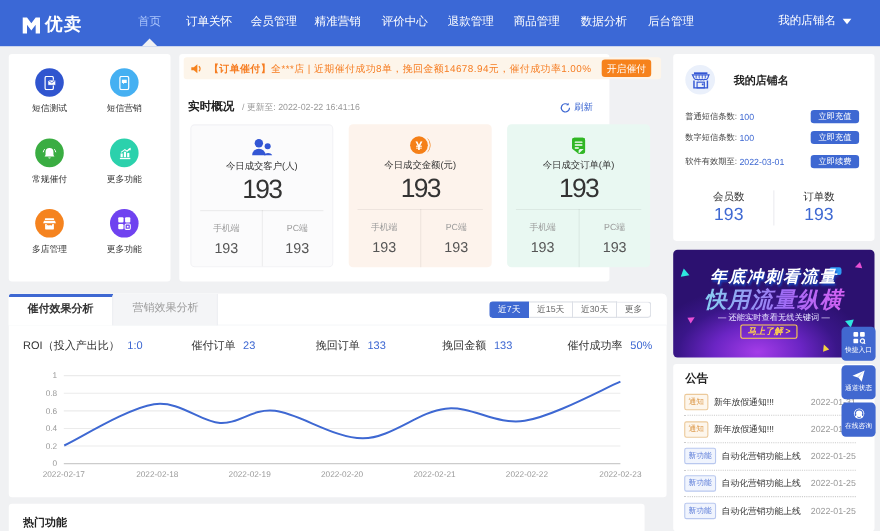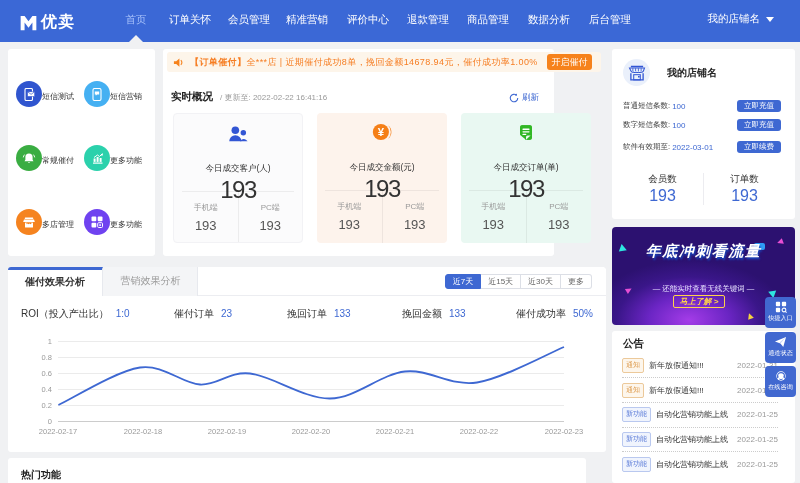--- a/index.html
+++ b/index.html
@@ -11,34 +11,34 @@
 .logo-txt{color:#fff;font-size:16px;font-weight:bold;letter-spacing:1px;margin-left:4px}
 .menu{position:absolute;left:0;top:0;width:800px;height:42px;font-size:10.5px;color:#fff}
 .menu span{position:absolute;top:13px;transform:translateX(-50%);white-space:nowrap}
 .menu .act{color:#a9c3fb}
 .menu i{position:absolute;left:129px;top:35px;border:7px solid transparent;border-bottom:7px solid #f0f1f3;border-top:none}
 .shopname{position:absolute;right:26px;top:0;height:38px;display:flex;align-items:center;color:#fff;font-size:10.5px}
 .caret{width:0;height:0;border:4px solid transparent;border-top:5px solid #fff;margin-left:6px;margin-top:4px}
 
 .side{left:8px;top:49px;width:147px;height:207px}
 .side .grid{display:grid;grid-template-columns:68px 68px;padding-top:13px;padding-left:3px;justify-items:center}
-.side .it{display:flex;flex-direction:row;align-items:center;height:64px}
+.side .it{display:flex;flex-direction:column;align-items:center;height:64px}
 .ic{width:26px;height:26px;border-radius:50%;display:flex;align-items:center;justify-content:center}
 .side .it span{font-size:8px;margin-top:5px;color:#333}
 
 .main{left:163px;top:49px;width:391px;height:207px}
 .notice{position:absolute;left:4px;top:3px;width:434px;height:20px;background:#fdf5ea;border-radius:3px;display:flex;align-items:center;font-size:9px;letter-spacing:0.4px;color:#f67d22}
 .notice .btn-o{position:absolute;right:9px;top:2px;width:45px;height:16px;background:#f6821c;color:#fff;border-radius:3px;font-size:9px;letter-spacing:0;text-align:center;line-height:16px}
 .rt-title{position:absolute;left:8px;top:41px;display:flex;align-items:baseline}
 .rt-title b{font-size:10.5px;color:#222}
 .rt-title span{font-size:8px;color:#999;margin-left:7px}
 .refresh{position:absolute;right:15px;top:43px;font-size:8.5px;color:#3e68d2;display:flex;align-items:center}
 .stats{position:absolute;left:10px;top:64px;display:flex}
 .sc{width:130px;height:130px;border-radius:4px;margin-right:14px;text-align:center;position:relative}
-.sc .t{font-size:8.5px;color:#333;margin-top:21px}
+.sc .t{font-size:8.5px;color:#333;margin-top:4px}
 .sc .big{font-size:24px;color:#333;margin-top:1px;letter-spacing:-1.5px}
 .sc .hr{position:absolute;left:8px;right:8px;top:77px;border-top:1px solid rgba(0,0,0,0.06)}
 .sc .cols{position:absolute;left:0;right:0;top:77px;bottom:0;display:flex}
 .sc .cols>div{flex:1}
 .sc .cols>div:first-child{border-right:1px solid rgba(0,0,0,0.06)}
 .sc .sm{font-size:8px;color:#999;margin-top:11px}
 .sc .v{font-size:13px;color:#555;margin-top:5px}
 .sc1{background:#fbfbfc;border:1px solid #f2f2f5}
 .sc2{background:#fdf3ec}
 .sc3{background:#e9f8f2}
@@ -371,20 +371,21 @@
 </div>
 
 <div class="banner">
   <div class="tri" style="left:8px;top:18px;border-left:7px solid #2ee6e0;border-top:4px solid transparent;border-bottom:4px solid transparent;transform:rotate(20deg)"></div>
   <div class="tri" style="left:14px;top:60px;border-left:6px solid #e84fd4;border-top:3.5px solid transparent;border-bottom:3.5px solid transparent;transform:rotate(-30deg)"></div>
   <div class="tri" style="right:12px;top:12px;border-left:6px solid #e84fd4;border-top:3.5px solid transparent;border-bottom:3.5px solid transparent;transform:rotate(160deg)"></div>
   <div class="tri" style="right:20px;top:62px;border-left:7px solid #2ee6e0;border-top:4px solid transparent;border-bottom:4px solid transparent;transform:rotate(200deg)"></div>
   <div class="tri" style="right:42px;bottom:6px;border-left:6px solid #f5d33f;border-top:3.5px solid transparent;border-bottom:3.5px solid transparent;transform:rotate(250deg)"></div>
   <div style="position:absolute;left:142px;top:16px;width:11px;height:7px;background:#2e9df5;border-radius:2px"></div>
     <div class="bl1">年底冲刺看流量</div>
+  <div class="bl2">快用流量纵横</div>
   <div class="bl3">— 还能实时查看无线关键词 —</div>
   <div class="bbt">马上了解 &gt;</div>
 </div>
 
 <div class="card board">
   <b>公告</b>
   <div class="bitem" style="top:28px">
       <span class="tag o">通知</span>
       <span class="tt">新年放假通知!!!</span>
       <span class="dt">2022-01-31</span>

